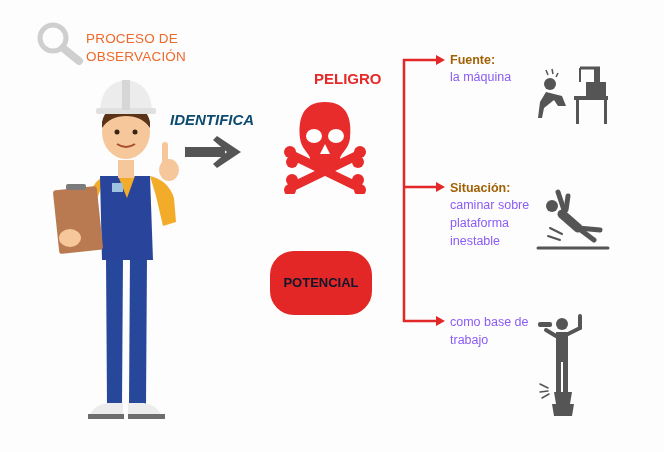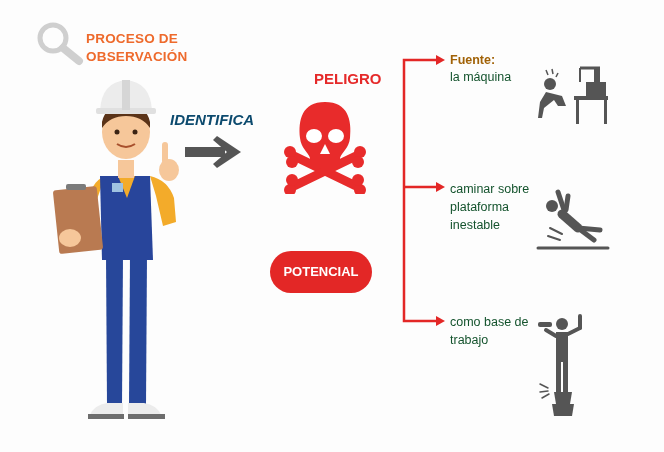--- a/index.html
+++ b/index.html
@@ -1,23 +1,23 @@
 <!DOCTYPE html>
 <html><head>
 <meta charset="utf-8">
 <style>
   html,body{margin:0;padding:0;}
   body{width:664px;height:452px;background:#fdfdfd;position:relative;overflow:hidden;font-family:"Liberation Sans",sans-serif;}
   .abs{position:absolute;}
-  .title{left:86px;top:30px;color:#ee6a2c;font-weight:bold;font-size:13.5px;line-height:18px;letter-spacing:0.2px;}
+  .title{left:86px;top:30px;color:#ee6a2c;font-weight:normal;font-size:13.5px;line-height:18px;letter-spacing:0.2px;}
   .identifica{left:170px;top:111px;color:#0c4a6e;font-weight:bold;font-size:15px;font-style:italic;}
   .peligro{left:287px;top:70px;color:#e52a2a;font-weight:bold;font-size:15px;margin-left:27px;}
-  .pill{left:270px;top:251px;width:102px;height:42px;border-radius:24px;background:#e32726;color:#ffffff;font-weight:bold;font-size:13px;line-height:18px;text-align:center;display:flex;align-items:center;justify-content:center;}
+  .pill{left:270px;top:251px;width:102px;height:64px;border-radius:24px;background:#e32726;color:#0f172a;font-weight:bold;font-size:13px;line-height:18px;text-align:center;display:flex;align-items:center;justify-content:center;}
   .item-title{color:#a16207;font-weight:bold;font-size:12.5px;line-height:16px;}
-  .item-text{color:#14532d;font-size:12.5px;line-height:18px;}
+  .item-text{color:#8b5cf6;font-size:12.5px;line-height:18px;}
 </style>
 </head>
 <body>
 
 <svg class="abs" style="left:34px;top:20px" width="52" height="46" viewBox="0 0 52 46">
   <circle cx="19" cy="18" r="13" fill="none" stroke="#cfcfcf" stroke-width="5"></circle>
   <line x1="29" y1="28" x2="45" y2="41" stroke="#cfcfcf" stroke-width="8" stroke-linecap="round"></line>
 </svg>
 
 <div class="abs title">
@@ -123,20 +123,21 @@
     <rect x="58" y="6" width="6" height="16" stroke="none"></rect>
     <line x1="44" y1="6" x2="64" y2="6" stroke-width="3"></line>
     <line x1="44" y1="6" x2="44" y2="20" stroke-width="2"></line>
     <line x1="10" y1="8" x2="12" y2="13" stroke-width="1.5"></line>
     <line x1="16" y1="7" x2="17" y2="12" stroke-width="1.5"></line>
     <line x1="22" y1="11" x2="20" y2="15" stroke-width="1.5"></line>
   </g>
 </svg>
 
 <div class="abs" style="left:450px;top:180px">
+  <div class="item-title">Situación:</div>
   <div class="item-text">caminar sobre</div>
   <div class="item-text">plataforma</div>
   <div class="item-text">inestable</div>
 </div>
 <svg class="abs" style="left:536px;top:188px" width="74" height="64" viewBox="0 0 74 64">
   <g fill="#555" stroke="#555" stroke-linecap="round">
     <circle cx="16" cy="18" r="6" stroke="none"></circle>
     <line x1="22" y1="4" x2="28" y2="22" stroke-width="5"></line>
     <line x1="32" y1="8" x2="30" y2="22" stroke-width="5"></line>
     <line x1="26" y1="26" x2="42" y2="40" stroke-width="9"></line>

